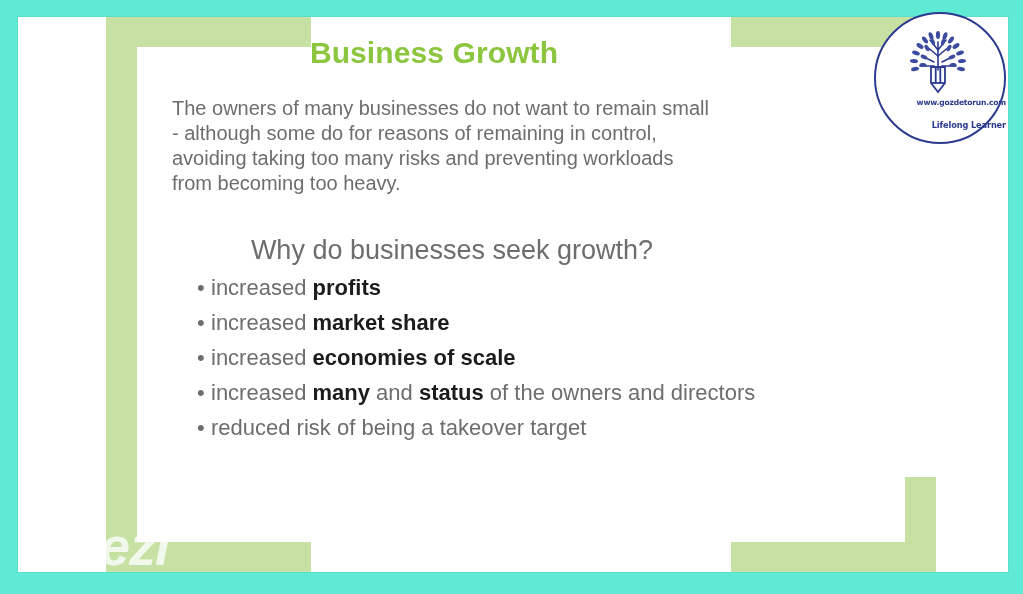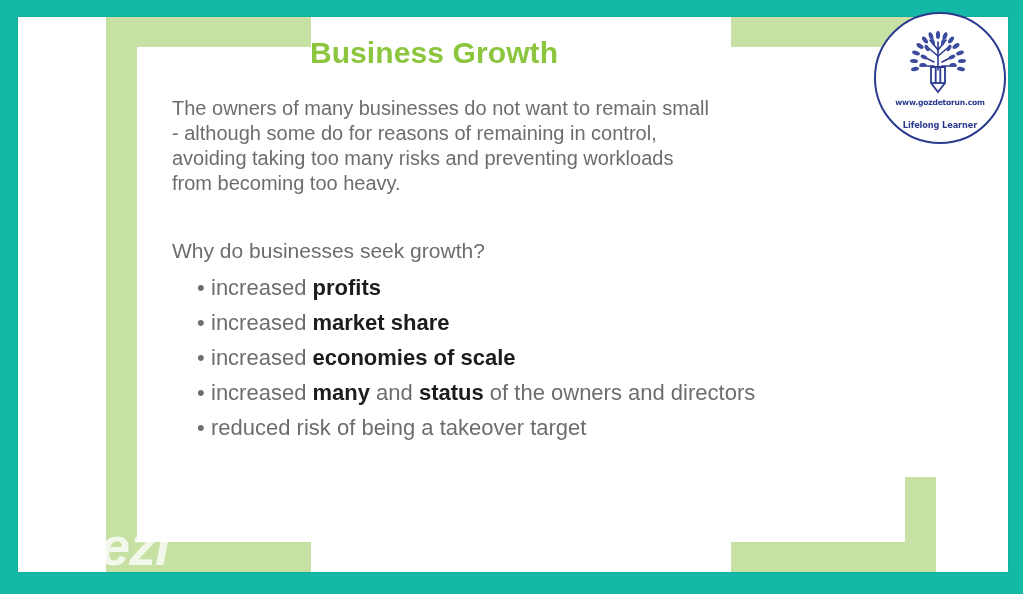--- a/index.html
+++ b/index.html
@@ -12,21 +12,21 @@
     height: 594px;
     overflow: hidden;
     font-family: "Liberation Sans", sans-serif;
   }
 
   
   .viewer {
     position: absolute;
     left: 0; top: 0;
     width: 1023px; height: 594px;
-    background: #14b8a6;
+    background: #5eead4;
   }
 
   
   .slide {
     position: absolute;
     left: 18px; top: 17px;
     width: 990px; height: 555px;
     background: #ffffff;
     box-shadow: 0 0 0 1px rgba(0,0,0,0.045);
     overflow: hidden;
@@ -93,25 +93,26 @@
   .para {
     font-size: 20px;
     line-height: 25px;
     color: #6d6d6d;
     font-weight: normal;
     margin: 0;
     width: 540px;
   }
 
   .question {
-    font-size: 21px;
+    font-size: 27px;
     line-height: 35px;
     color: #6d6d6d;
     margin: 0;
     padding-top: 37px;
+    text-align: center;
   }
 
   ul.bullets {
     list-style: none;
     margin: 0;
     padding: 0;
     padding-top: 2px;
   }
   ul.bullets li {
     position: relative;
@@ -162,21 +163,21 @@
     left: 0; top: 0;
     width: 128px; height: 128px;
     border: 2px solid #2b3a8f;
     border-radius: 50%;
     background: #ffffff;
   }
   .logo .logo-text {
     position: absolute;
     left: 0;
     width: 132px;
-    text-align: center;
+    text-align: right;
     color: #2b3a8f;
     font-weight: bold;
     font-family: "DejaVu Sans", sans-serif;
   }
   .logo .logo-url   { top: 86px; font-size: 7.6px; letter-spacing: -0.2px; }
   .logo .logo-tag   { top: 108px; font-size: 8.2px; letter-spacing: -0.1px; }
   .logo .mark {
     position: absolute;
     left: 26px; top: 14px;
     width: 76px; height: 70px;

